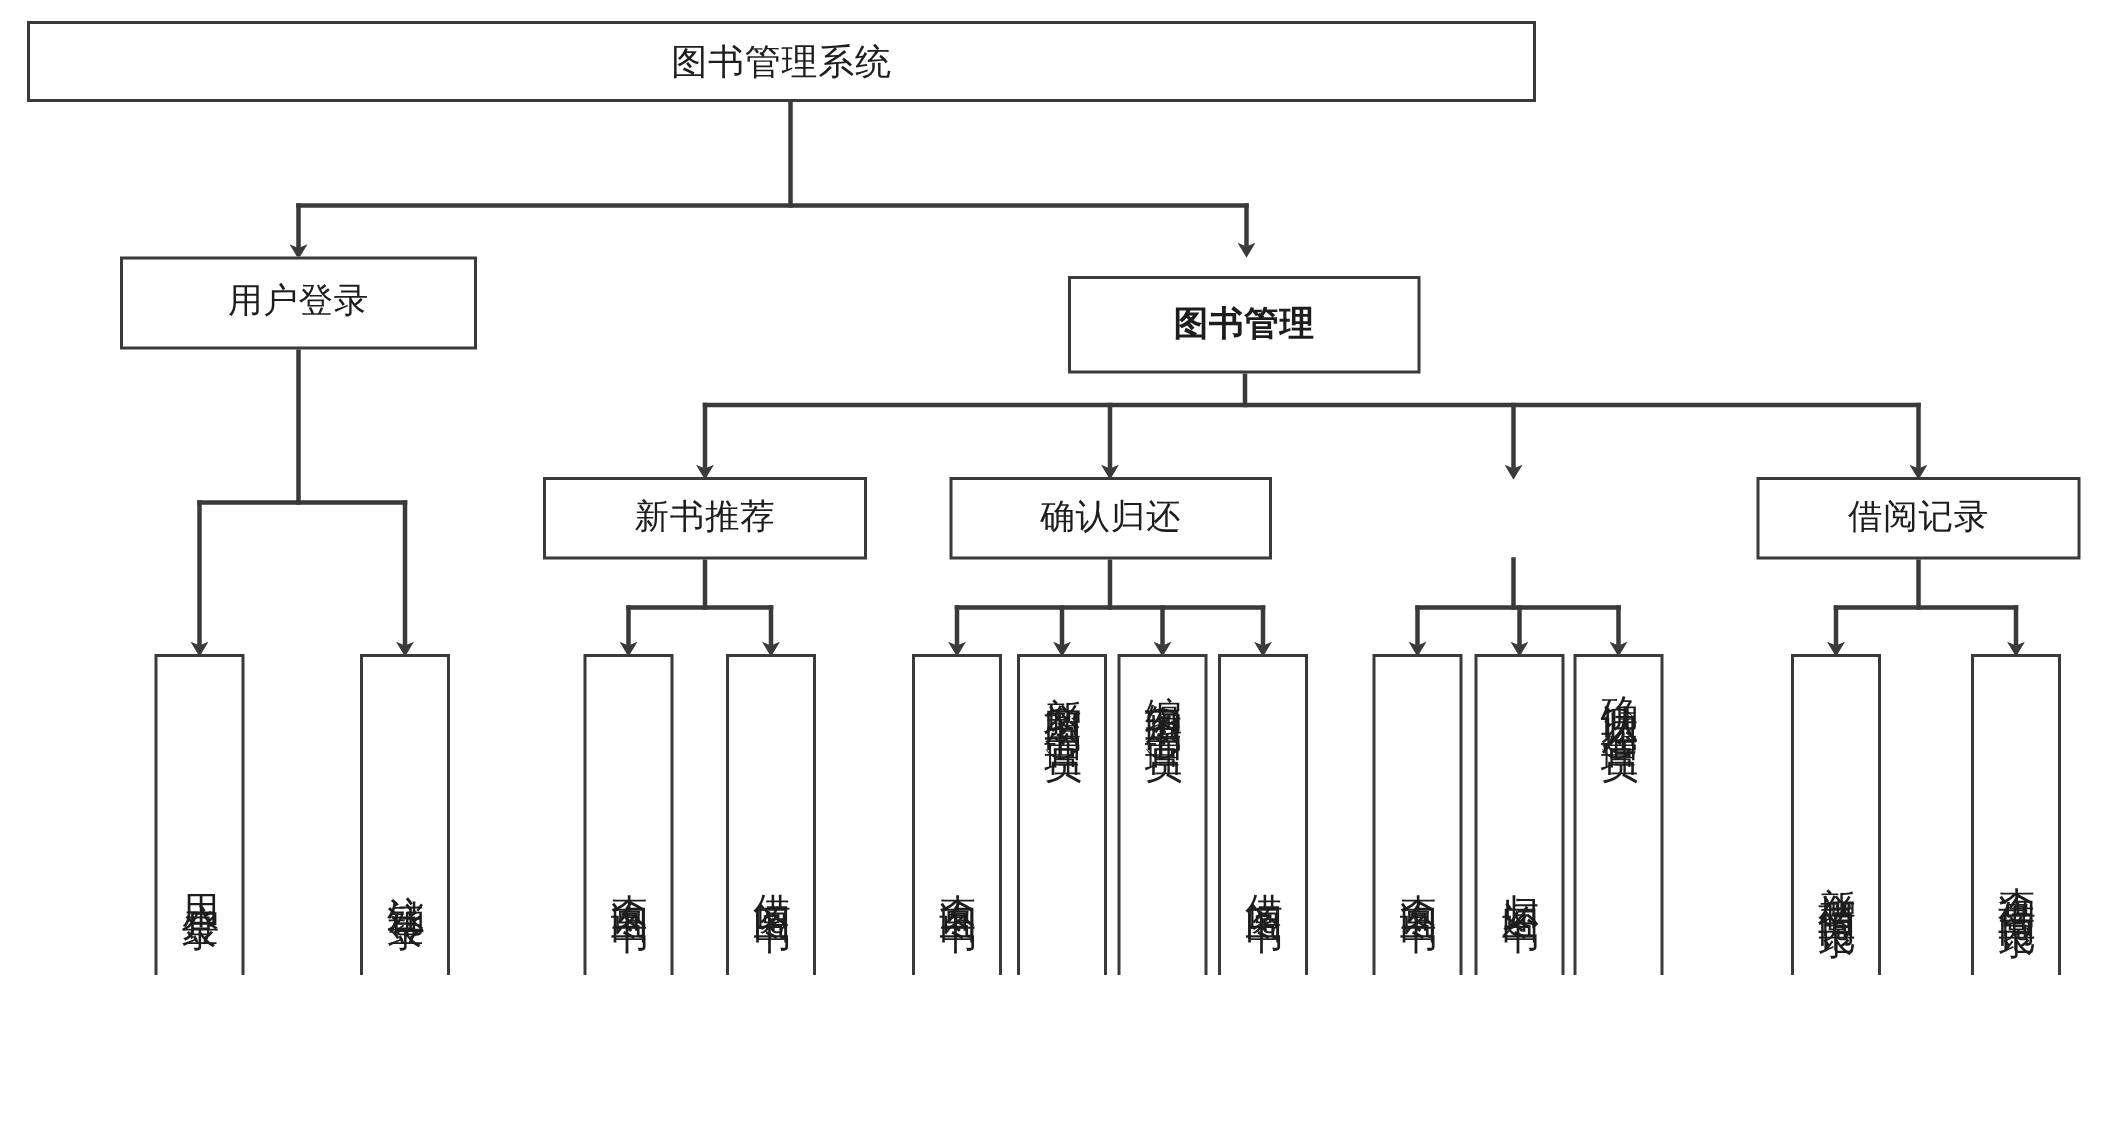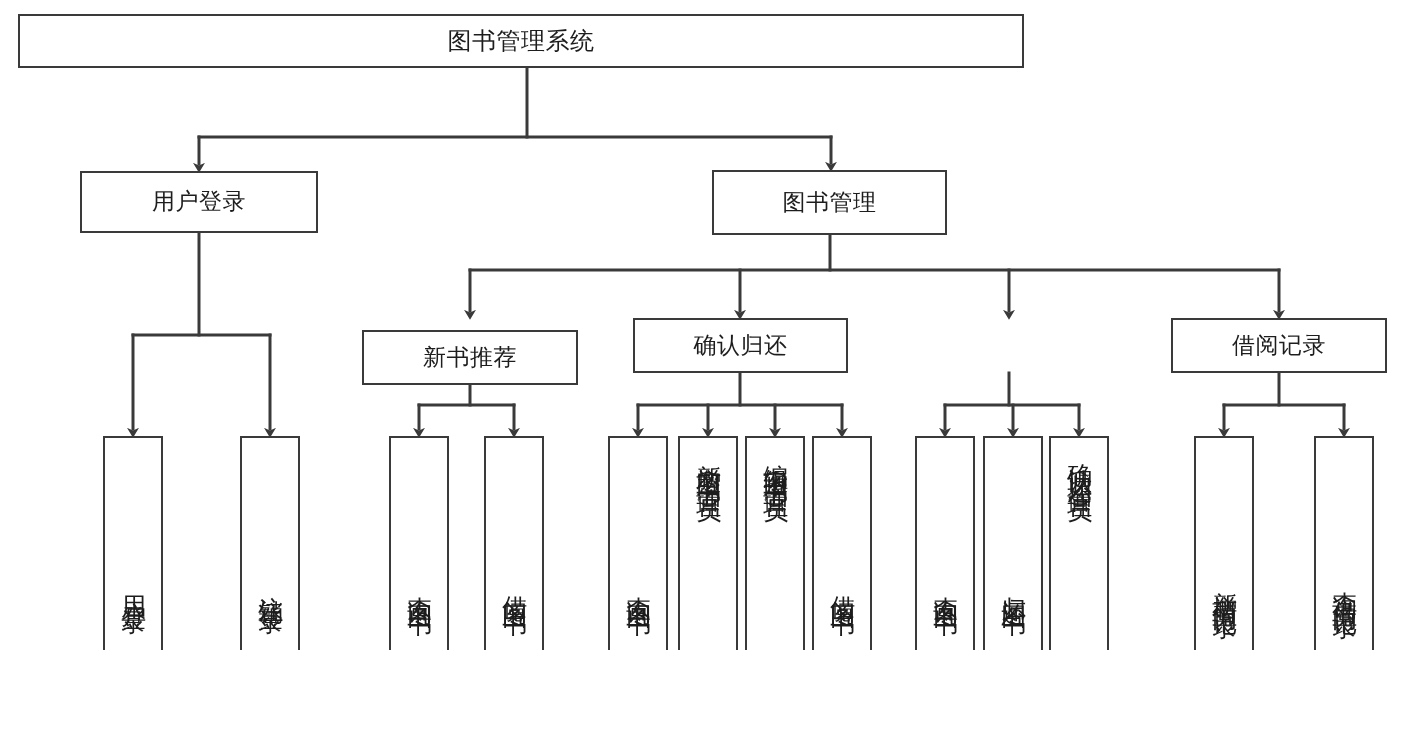--- a/index.html
+++ b/index.html
@@ -125,25 +125,25 @@
     </g>
   </svg>
 
   <div class="node h root" style="left:18px;top:14px;width:1006px;height:54px;">
     <span class="lbl">图书管理系统</span>
   </div>
 
   <div class="node h" style="left:80px;top:171px;width:238px;height:62px;">
     <span class="lbl">用户登录</span>
   </div>
-  <div class="node h" style="left:712px;top:170px;width:235px;height:65px;">
+  <div class="node h" style="left:712px;top:184px;width:235px;height:65px;font-weight:bold;">
     <span class="lbl">图书管理</span>
   </div>
 
-  <div class="node h" style="left:362px;top:330px;width:216px;height:55px;">
+  <div class="node h" style="left:362px;top:318px;width:216px;height:55px;">
     <span class="lbl">新书推荐</span>
   </div>
   <div class="node h" style="left:633px;top:318px;width:215px;height:55px;">
     <span class="lbl">确认归还</span>
   </div>
   <div class="node h" style="left:1171px;top:318px;width:216px;height:55px;">
     <span class="lbl">借阅记录</span>
   </div>
 
   <div class="node v mid" style="left:103px;top:436px;width:60px;height:299px;">

